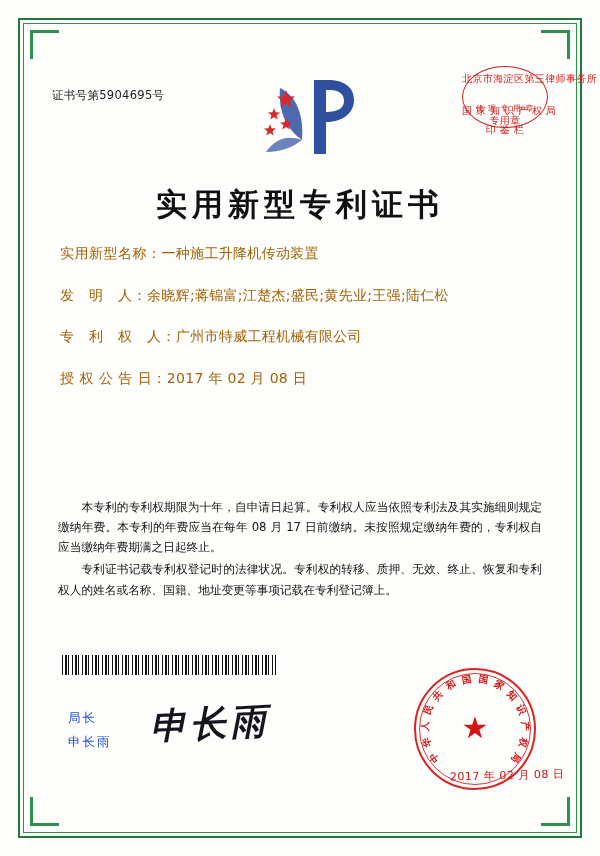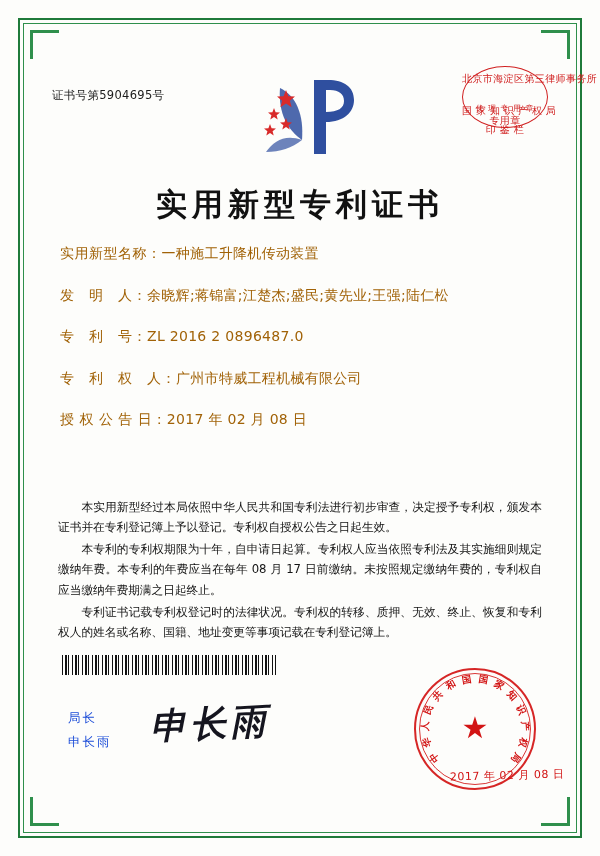--- a/index.html
+++ b/index.html
@@ -301,32 +301,28 @@
   <div class="doc-title">实用新型专利证书</div>
 
   <div class="fields">
     <div class="field-row">
       <span class="field-label">实用新型名称：</span><span class="field-value">一种施工升降机传动装置</span>
     </div>
     <div class="field-row">
       <span class="field-label">发　明　人：</span><span class="field-value">余晓辉;蒋锦富;江楚杰;盛民;黄先业;王强;陆仁松</span>
     </div>
     <div class="field-row">
-      <span class="field-label">专　利　号：</span><span class="field-value">ZL 2016 2 0896487.0</span>
-    </div>
-    <div class="field-row">
       <span class="field-label">专　利　权　人：</span><span class="field-value">广州市特威工程机械有限公司</span>
     </div>
     <div class="field-row">
       <span class="field-label">授 权 公 告 日：</span><span class="field-value">2017 年 02 月 08 日</span>
     </div>
   </div>
 
   <div class="body-text">
-    <p>本实用新型经过本局依照中华人民共和国专利法进行初步审查，决定授予专利权，颁发本证书并在专利登记簿上予以登记。专利权自授权公告之日起生效。</p>
     <p>本专利的专利权期限为十年，自申请日起算。专利权人应当依照专利法及其实施细则规定缴纳年费。本专利的年费应当在每年 08 月 17 日前缴纳。未按照规定缴纳年费的，专利权自应当缴纳年费期满之日起终止。</p>
     <p>专利证书记载专利权登记时的法律状况。专利权的转移、质押、无效、终止、恢复和专利权人的姓名或名称、国籍、地址变更等事项记载在专利登记簿上。</p>
   </div>
 
   <div class="barcode"></div>
 
   <div class="sig-block">
     <div>局长</div>
     <div>申长雨</div>
   </div>

